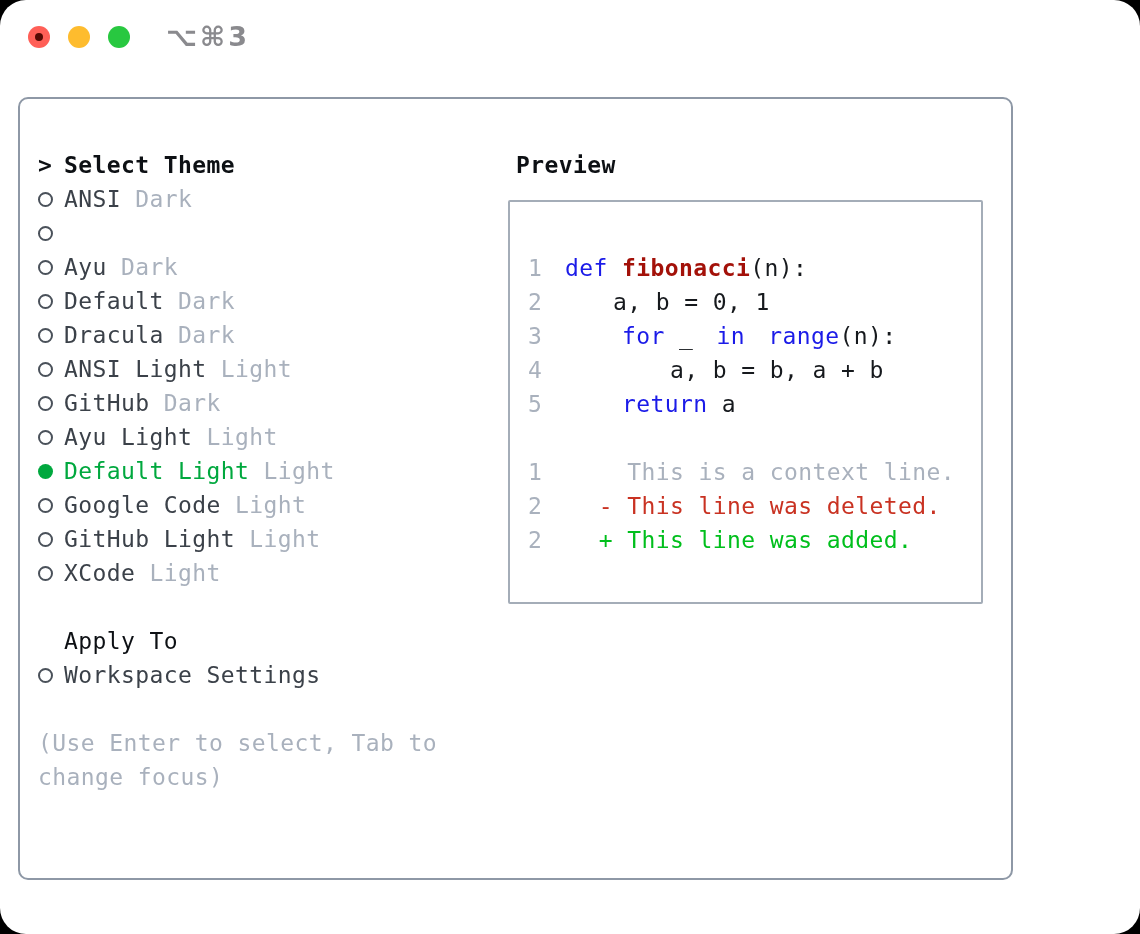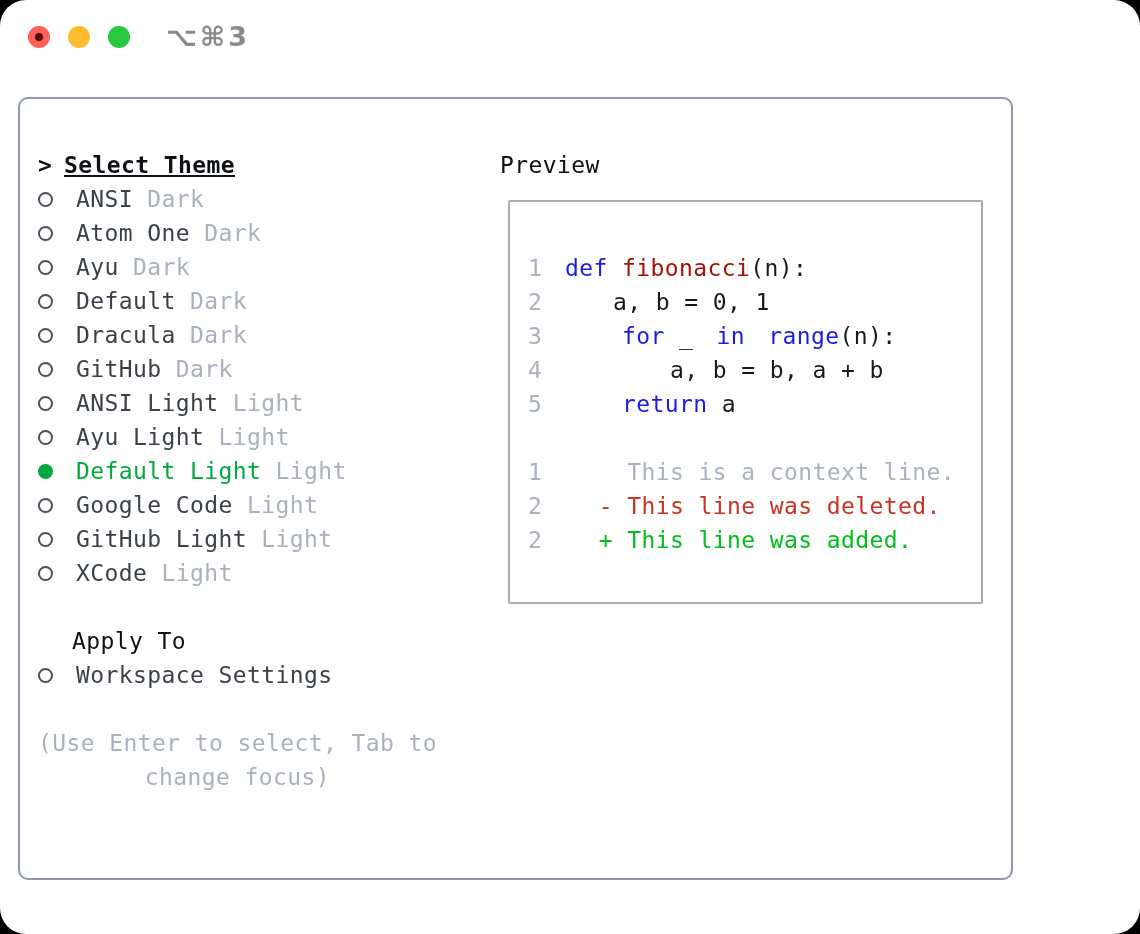--- a/index.html
+++ b/index.html
@@ -26,40 +26,40 @@
     position:absolute;left:18px;top:97px;width:991px;height:779px;
     border:2px solid var(--border-gray);border-radius:10px;background:#fff;
   }
   
   .left-col{position:absolute;left:38px;top:148px;}
   .row{display:flex;height:34px;align-items:center;white-space:pre;}
   .marker{width:26px;flex:0 0 26px;display:flex;align-items:center;}
   .ring{width:11px;height:11px;border:2px solid #4a515a;border-radius:50%;}
   .filled{width:15px;height:15px;border-radius:50%;background:var(--accent-green);}
   .prompt{font-weight:bold;color:var(--heading-black);}
-  .hdr{font-weight:bold;color:var(--heading-black);text-decoration:underline;}
-  .subhdr{color:var(--heading-black);margin-left:8px;}
-  .t-name{color:var(--text-dark);margin-left:12px;}
+  .hdr{font-weight:bold;color:var(--heading-black);}
+  .subhdr{color:var(--heading-black);}
+  .t-name{color:var(--text-dark);}
   .t-name.sel{color:var(--accent-green);}
   .t-variant{color:var(--muted-gray);}
   .spacer{height:34px;}
-  .help{color:var(--muted-gray);white-space:pre;height:34px;line-height:34px;text-align:center;}
+  .help{color:var(--muted-gray);white-space:pre;height:34px;line-height:34px;}
   
-  .preview-header{position:absolute;left:500px;top:148px;height:34px;line-height:34px;font-weight:normal;color:var(--heading-black);}
+  .preview-header{position:absolute;left:516px;top:148px;height:34px;line-height:34px;font-weight:bold;color:var(--heading-black);}
   .preview-box{
     position:absolute;left:508px;top:200px;width:475px;height:404px;
     border:2px solid var(--preview-border-gray);border-radius:2px;background:#fff;
     box-sizing:border-box;overflow:hidden;
   }
   .codepane{padding:49px 0 0 18px;}
   .pline{display:flex;height:34px;line-height:34px;white-space:pre;}
   .lnum{display:inline-block;width:14px;flex:0 0 14px;text-align:right;margin-right:14px;color:var(--muted-gray);}
   .seg-plain{color:#16191d;}
   .seg-kw{color:var(--keyword-blue);margin-left:9px;}
-  .seg-fn{color:var(--function-red);}
+  .seg-fn{color:var(--function-red);font-weight:bold;}
   .seg-ctx{color:var(--muted-gray);}
   .seg-del{color:var(--deleted-red);}
   .seg-add{color:var(--added-green);}
 </style>
 </head>
 <body>
 
 <div class="window" style="--accent-green: #00a83e; --added-green: #00bf1c; --deleted-red: #c93222; --keyword-blue: #1b1be8; --function-red: #a31109; --muted-gray: #a9b1bd; --text-dark: #3b4149; --heading-black: #0d1014; --border-gray: #8e98a6; --preview-border-gray: #a4adb8; --titlebar-gray: #8a8a8e; --traffic-red: #ff5f57; --traffic-yellow: #febc2e; --traffic-green: #28c840;">
 
   <span class="traffic red">
@@ -71,26 +71,26 @@
 
   <div class="panel"></div>
 
   <div class="left-col">
     <div class="row">
       <span class="marker prompt">&gt;</span>
       <span class="hdr">Select Theme</span>
     </div>
     <div id="theme-rows">
         <div class="row"><span class="marker"><span class="ring"></span></span><span><span class="t-name">ANSI</span><span class="t-variant"> Dark</span></span></div>
-        <div class="row"><span class="marker"><span class="ring"></span></span><span><span class="t-name">Atom One</span><span class="t-variant"> Dark</span></span></div>
+        <div class="row"><span class="marker"><span class="ring"></span></span></div>
         <div class="row"><span class="marker"><span class="ring"></span></span><span><span class="t-name">Ayu</span><span class="t-variant"> Dark</span></span></div>
         <div class="row"><span class="marker"><span class="ring"></span></span><span><span class="t-name">Default</span><span class="t-variant"> Dark</span></span></div>
         <div class="row"><span class="marker"><span class="ring"></span></span><span><span class="t-name">Dracula</span><span class="t-variant"> Dark</span></span></div>
+        <div class="row"><span class="marker"><span class="ring"></span></span><span><span class="t-name">ANSI Light</span><span class="t-variant"> Light</span></span></div>
         <div class="row"><span class="marker"><span class="ring"></span></span><span><span class="t-name">GitHub</span><span class="t-variant"> Dark</span></span></div>
-        <div class="row"><span class="marker"><span class="ring"></span></span><span><span class="t-name">ANSI Light</span><span class="t-variant"> Light</span></span></div>
         <div class="row"><span class="marker"><span class="ring"></span></span><span><span class="t-name">Ayu Light</span><span class="t-variant"> Light</span></span></div>
         <div class="row"><span class="marker"><span class="filled"></span></span><span><span class="t-name sel">Default Light</span><span class="t-variant"> Light</span></span></div>
         <div class="row"><span class="marker"><span class="ring"></span></span><span><span class="t-name">Google Code</span><span class="t-variant"> Light</span></span></div>
         <div class="row"><span class="marker"><span class="ring"></span></span><span><span class="t-name">GitHub Light</span><span class="t-variant"> Light</span></span></div>
         <div class="row"><span class="marker"><span class="ring"></span></span><span><span class="t-name">XCode</span><span class="t-variant"> Light</span></span></div>
       </div>
     <div class="spacer"></div>
     <div class="row">
       <span class="marker"></span>
       <span class="subhdr">Apply To</span>

